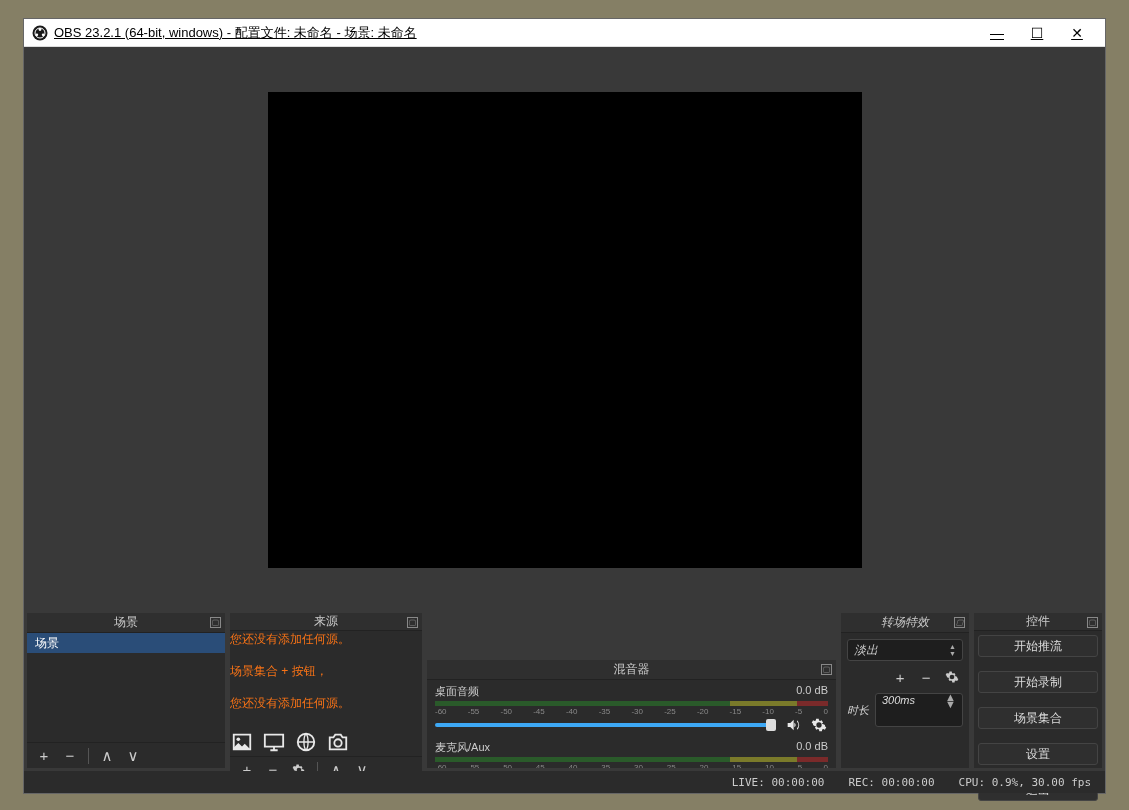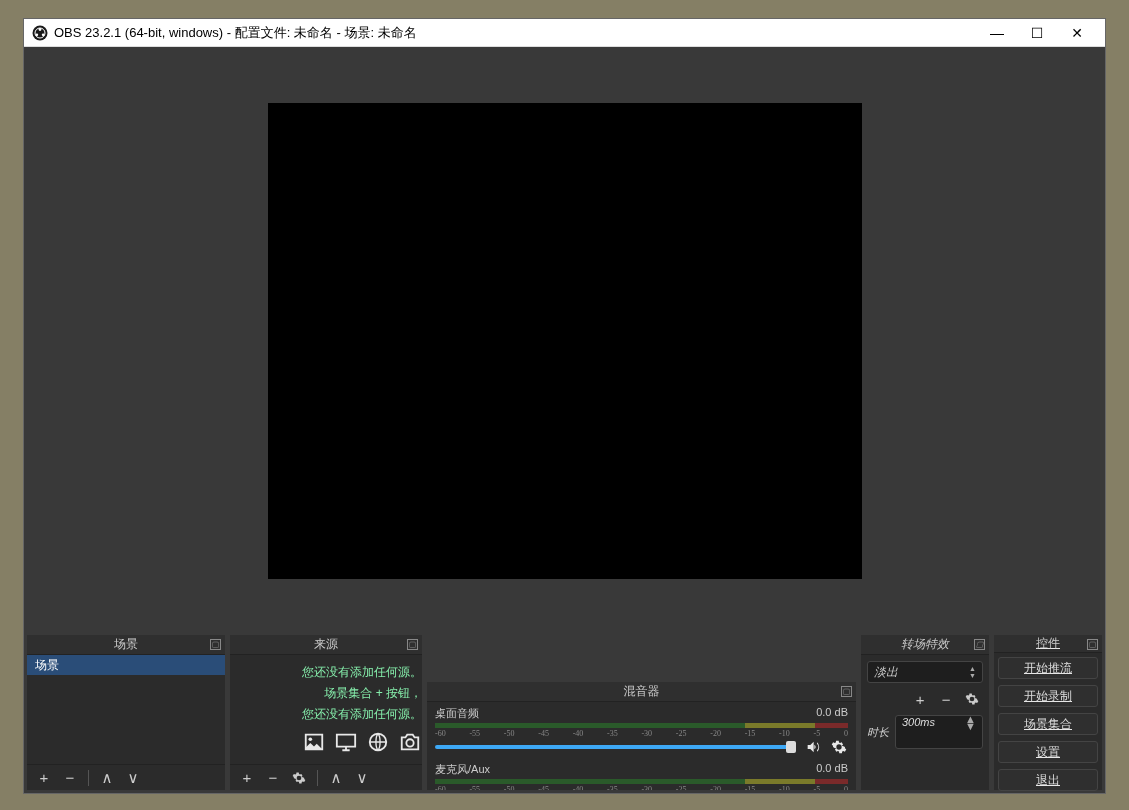--- a/index.html
+++ b/index.html
@@ -1,18 +1,18 @@
 <!DOCTYPE html>
 <html><head>
 <meta charset="utf-8">
 <style>
 * { box-sizing: border-box; margin: 0; padding: 0; }
 body { background:#857F65; font-family:"Microsoft YaHei",Arial,sans-serif; font-size:12px; color:#e8e8e8; width:1129px; height:810px; overflow:hidden; }
 .window { position:absolute; left:23px; top:18px; width:1083px; height:776px; background:#fff; border:1px solid #666; display:flex; flex-direction:column; }
-.titlebar { height:28px; background:#fff; color:#000; display:flex; align-items:center; padding:0 8px; border-bottom:1px solid #ddd; }
+.titlebar { height:28px; background:#fff; color:#000; display:flex; align-items:center; padding:0 8px; border-bottom:1px solid #ddd;text-decoration:underline; }
 .titlebar .logo { width:16px; height:16px; margin-right:6px; display:flex; align-items:center; justify-content:center; }
 .titlebar .logo svg { width:16px; height:16px; }
 .titlebar .title { flex:1; font-size:13px; }
 .winbtns { display:flex; gap:0; }
 .winbtn { width:40px; height:24px; display:flex; align-items:center; justify-content:center; color:#000; font-size:14px; cursor:pointer; }
 .chrome { flex:1; background:#2b2b2b; display:flex; flex-direction:column; }
 .menubar { height:26px; background:#353535; display:flex; align-items:center; padding:0 6px; gap:14px; color:#ddd; font-size:13px; border-bottom:1px solid #222; }
 .menubar span { cursor:default; }
 .preview-area { flex:1; background:#393939; display:flex; align-items:center; justify-content:center; position:relative; padding:16px 0; }
 .preview { width:594px; height:476px; background:#000; }
@@ -24,29 +24,29 @@
 .panel-tools { height:26px; background:#2b2b2b; display:flex; align-items:center; padding:0 6px; gap:4px; border-top:1px solid #222; }
 .tool { width:22px; height:20px; display:flex; align-items:center; justify-content:center; color:#ccc; font-size:15px; cursor:pointer; }
 .tool svg { width:14px; height:14px; fill:#ccc; }
 .divider { width:1px; height:16px; background:#555; margin:0 3px; }
 
 .scenes { width:198px; }
 .scene-list { flex:1; }
 .scene-item { height:20px; background:#2a4d78; color:#fff; padding:2px 8px; font-size:12px; }
 
 .sources { width:192px; }
-.sources-body { flex:1; display:flex; flex-direction:column; align-items:flex-end; justify-content:center; color:#86efac; font-size:12px; text-align:center; gap:4px; }
+.sources-body { flex:1; display:flex; flex-direction:column; align-items:flex-start; justify-content:center; color:#f97316; font-size:12px; text-align:center; gap:15px; }
 .src-icons { display:flex; gap:8px; margin-top:4px; }
 .src-icons svg { width:24px; height:22px; fill:#e8e8e8; }
 
 .mixer { flex:1;margin-top:47px; }
 .mixer-body { flex:1; padding:4px 8px 0 8px; overflow:hidden; }
 .channel { margin-bottom:6px; }
 .ch-hdr { display:flex; justify-content:space-between; color:#ccc; font-size:11px; margin-bottom:2px; }
-.meter { height:12px; position:relative; margin-bottom:3px;font-family:Liberation Serif, serif; }
+.meter { height:12px; position:relative; margin-bottom:3px; }
 .meter-bar {
   height:5px; width:100%;
   background:linear-gradient(to right,#2a5a2a 0%,#2a5a2a 75%,#7a7a2a 75%,#7a7a2a 92%,#7a2a2a 92%,#7a2a2a 100%);
   position:relative;
 }
 .meter-ticks { display:flex; justify-content:space-between; font-size:8px; color:#888; margin-top:1px; }
 .ch-ctrl { display:flex; align-items:center; gap:8px; }
 .vol-track { flex:1; height:4px; background:linear-gradient(to right,#3da8f5 0%,#3da8f5 100%); position:relative; border-radius:2px; }
 .vol-thumb { position:absolute; right:0; top:-4px; width:10px; height:12px; background:#ddd; border-radius:2px; }
 .spk, .gear { width:18px; height:18px; display:flex; align-items:center; justify-content:center; cursor:pointer; }
@@ -56,22 +56,22 @@
 .trans-body { flex:1; padding:6px; color:#ccc; font-size:12px; display:flex; flex-direction:column; gap:6px; }
 .combo { height:22px; background:#1e1e1e; border:1px solid #444; display:flex; align-items:center; padding:0 6px; justify-content:space-between; cursor:pointer; border-radius:3px; }
 .combo .arrows { display:flex; flex-direction:column; font-size:7px; line-height:7px; color:#aaa; }
 .trans-tools { display:flex; justify-content:flex-end; gap:4px; }
 .trans-tools .tool svg { width:14px; height:14px; fill:#ccc; }
 .dur-row { display:flex; align-items:center; gap:6px; }
 .dur-row span { font-size:11px; }
 .dur-input { flex:1; height:34px; background:#1e1e1e; border:1px solid #444; color:#ddd; padding:0 6px; font-size:11px; display:flex; align-items:flex-start; justify-content:space-between; border-radius:3px; }
 .dur-input .arrows { display:flex; flex-direction:column; font-size:7px; line-height:7px; color:#aaa; }
 
-.controls { width:108px;text-decoration:underline; }
-.controls-body { flex:1; padding:4px; display:flex; flex-direction:column; gap:6px; }
+.controls { width:128px; }
+.controls-body { flex:1; padding:4px; display:flex; flex-direction:column; gap:14px; }
 .ctrl-btn { height:22px; background:#2f2f2f; border:1px solid #444; color:#ddd; font-size:12px; display:flex; align-items:center; justify-content:center; cursor:pointer; border-radius:3px; }
 
 .statusbar { height:22px; background:#2b2b2b; display:flex; align-items:center; justify-content:flex-end; gap:24px; padding:0 14px; color:#ccc; font-size:11px; font-family:Consolas,monospace; }
 </style>
 </head>
 <body>
 
 <div class="window">
 
   <div class="titlebar">
@@ -299,15 +299,20 @@
           <div class="ctrl-btn">开始推流</div>
           <div class="ctrl-btn">开始录制</div>
           <div class="ctrl-btn">场景集合</div>
           <div class="ctrl-btn">设置</div>
           <div class="ctrl-btn">退出</div>
         </div>
       </div>
 
     </div>
 
+    <div class="statusbar">
+      <span>LIVE: 00:00:00</span>
+      <span>REC: 00:00:00</span>
+      <span>CPU: 0.9%, 30.00 fps</span>
+    </div>
 
   </div>
 </div>
 
 </body></html>

